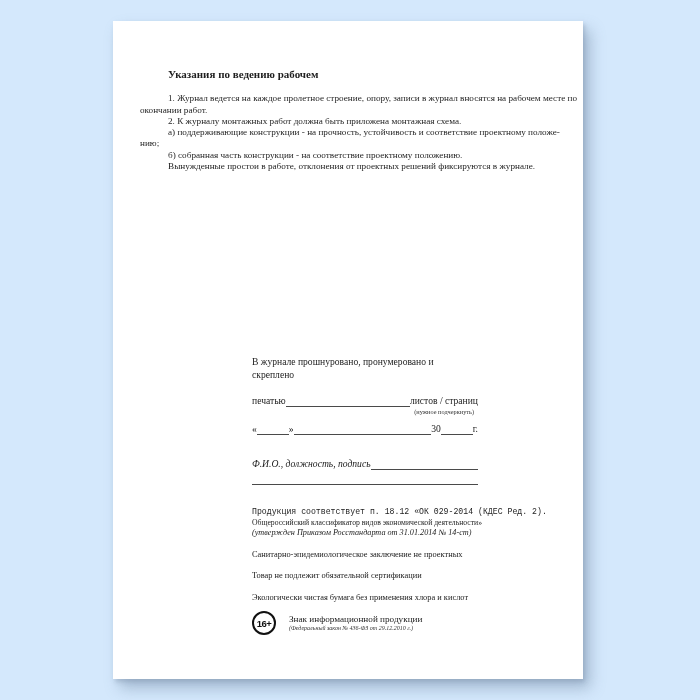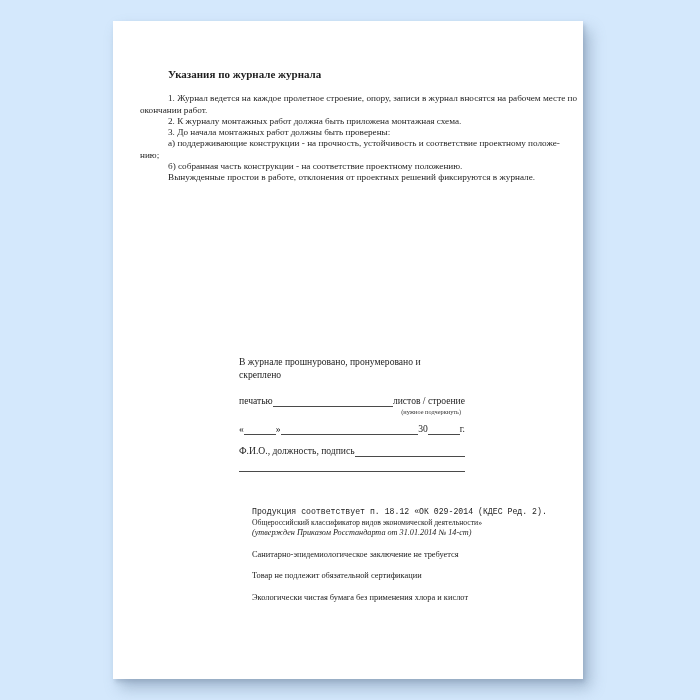--- a/index.html
+++ b/index.html
@@ -46,21 +46,21 @@
   }
   .line {
     white-space: nowrap;
     height: 11.3px;
   }
   .line.indent { padding-left: 28px; }
 
   
   .binding {
     position: absolute;
-    left: 126px;
+    left: 139px;
     top: 334px;
     width: 226px;
     color: #222222;
     font-size: 9.6px;
     line-height: 13px;
   }
   .b-row { display: flex; align-items: flex-end; }
   .b-row .lbl { white-space: nowrap; }
   .blank {
     border-bottom: 1px solid #4a4a4a;
@@ -74,21 +74,21 @@
   .row-sheets { margin-top: 13px; }
   .b-note {
     font-size: 6.3px;
     line-height: 7px;
     text-align: right;
     padding-right: 4px;
     color: #333333;
     margin-top: 1px;
   }
   .row-date { margin-top: 7px; }
-  .row-signer { margin-top: 9px; }
+  .row-signer { margin-top: 22px; font-style: italic; }
   .row-blankline { margin-top: 13px; }
   .row-stamp {
     margin-top: 6px;
     text-align: right;
     padding-right: 2px;
   }
 
   
   .footer {
     position: absolute;
@@ -134,38 +134,37 @@
     color: #333333;
   }
 </style>
 </head>
 <body>
 
 <div class="scene">
   <div class="paper">
 
     <div class="main-text">
-      <h1 class="doc-title">Указания по журнале журнала</h1>
+      <h1 class="doc-title">Указания по ведению рабочем</h1>
       <div class="line indent">1. Журнал ведется на каждое пролетное строение, опору, записи в журнал вносятся на рабочем месте по</div>
       <div class="line">окончании работ.</div>
       <div class="line indent">2. К журналу монтажных работ должна быть приложена монтажная схема.</div>
-      <div class="line indent">3. До начала монтажных работ должны быть проверены:</div>
       <div class="line indent">а) поддерживающие конструкции - на прочность, устойчивость и соответствие проектному положе-</div>
       <div class="line">нию;</div>
       <div class="line indent">б) собранная часть конструкции - на соответствие проектному положению.</div>
       <div class="line indent">Вынужденные простои в работе, отклонения от проектных решений фиксируются в журнале.</div>
     </div>
 
     <div class="binding">
       <div class="b-row row-statement">В журнале прошнуровано, пронумеровано и скреплено</div>
 
       <div class="b-row row-sheets">
         <span class="lbl">печатью</span>
         <span class="blank grow"></span>
-        <span class="lbl">листов / строение</span>
+        <span class="lbl">листов / страниц</span>
       </div>
       <div class="b-note">(нужное подчеркнуть)</div>
 
       <div class="b-row row-date">
         <span class="lbl">«</span>
         <span class="blank w34"></span>
         <span class="lbl">»</span>
         <span class="blank grow"></span>
         <span class="lbl">30</span>
         <span class="blank w34"></span>
@@ -180,20 +179,27 @@
       <div class="row-blankline">
         <span class="blank full"></span>
       </div>
 
     </div>
 
     <div class="footer">
       <div class="f-line f1">Продукция соответствует п. 18.12 «ОК 029-2014 (КДЕС Ред. 2).</div>
       <div class="f-line f2">Общероссийский классификатор видов экономической деятельности»</div>
       <div class="f-line f3">(утвержден Приказом Росстандарта от 31.01.2014 № 14-ст)</div>
-      <div class="f-line f-gap">Санитарно-эпидемиологическое заключение не требуется</div>
+      <div class="f-line f-gap">Санитарно-эпидемиологическое заключение не проектных</div>
       <div class="f-line f-gap">Товар не подлежит обязательной сертификации</div>
       <div class="f-line f-gap">Экологически чистая бумага без применения хлора и кислот</div>
 
+      <div class="badge-row">
+        <div class="age-badge">16+</div>
+        <div class="sign-text">
+          <div class="sign-title">Знак информационной продукции</div>
+          <div class="sign-law">(Федеральный закон № 436-ФЗ от 29.12.2010 г.)</div>
+        </div>
+      </div>
     </div>
 
   </div>
 </div>
 
 </body></html>

